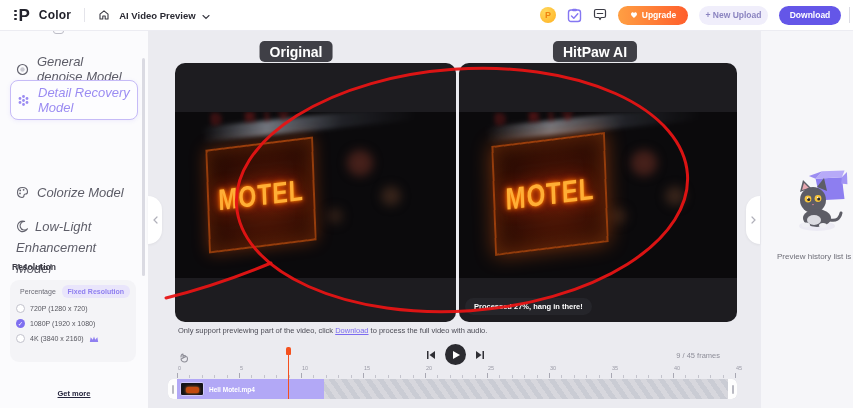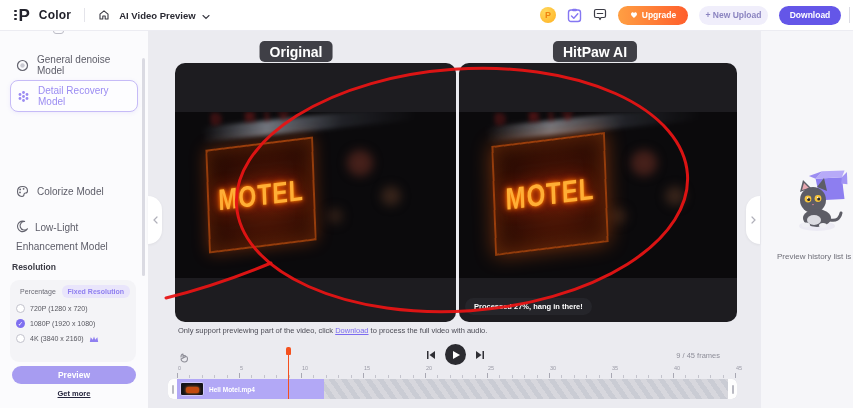--- a/index.html
+++ b/index.html
@@ -25,21 +25,21 @@
   .btn-upgrade { width:70px; background:linear-gradient(90deg,#ff9f43,#ff5e2c); color:#fff; }
   .btn-upload { width:69px; background:#f0eefb; color:#8b84c0; font-weight:600; }
   .btn-download { width:62px; background:#6456e8; color:#fff; }
   .win-divider { position:absolute; right:3px; top:7px; width:1px; height:16px; background:#dcdce4; }
 
   
   .sidebar { position:absolute; top:30px; left:0; width:148px; height:378px; background:#fbfbfd; overflow:hidden; z-index:10; }
   .sb-scrollbar { position:absolute; right:3px; top:28px; width:3px; height:218px; border-radius:2px; background:#dadae2; }
   .partial-icon { position:absolute; top:-7px; left:53px; width:11px; height:11px; border:1.5px solid #bdbdc7; border-radius:3px; }
   .model-item { position:absolute; left:10px; width:128px; display:flex; align-items:center; gap:8px; padding:4px 6px; border-radius:8px; cursor:pointer; }
-  .model-item .ml { font-size:10px; color:#5d5d68; }
+  .model-item .ml { font-size:13px; color:#5d5d68;font-style:italic; }
   .model-item svg { flex:0 0 auto; }
   .model-item.selected { border:1px solid #c6bbf7; background:#fdfdff; box-shadow:0 1px 4px rgba(140,120,240,.12); }
   .model-item.selected .ml { color:#9b8cf2; }
   .model-wrap { display:block; }
   .model-wrap svg { vertical-align:middle; margin-right:6px; }
   .model-wrap .ml { display:inline; line-height:1.6; }
   .res-heading { position:absolute; left:12px; top:232px; font-size:8.5px; font-weight:800; color:#3a3a44; }
   .res-card { position:absolute; left:10px; top:250px; width:126px; height:82px; background:#f4f4f7; border-radius:9px; padding:5px 6px; }
   .res-tabs { display:flex; align-items:center; justify-content:space-between; }
   .tab { font-size:7px; color:#6b6b75; padding:3px 4px; cursor:pointer; }
@@ -236,21 +236,20 @@
     </div>
     <div class="radio-row">
       <span class="radio"></span>
       <span class="radio-label">4K (3840 x 2160)</span>
       <svg width="10" height="8" viewBox="0 0 12 9">
           <path d="M1 8 L2 2.5 L4.5 5.5 L6 1.5 L7.5 5.5 L10 2.5 L11 8 Z" fill="#8f7ff0"></path>
         </svg>
     </div>
   </div>
 
-  <button class="preview-btn">Preview</button>
   <div class="get-more">Get more</div>
 </div>
 
 <div class="main">
 
   <span class="compare-badge badge-original">Original</span>
   <span class="compare-badge badge-enhanced">HitPaw AI</span>
 
   <div class="frame left">
     <div class="video">

